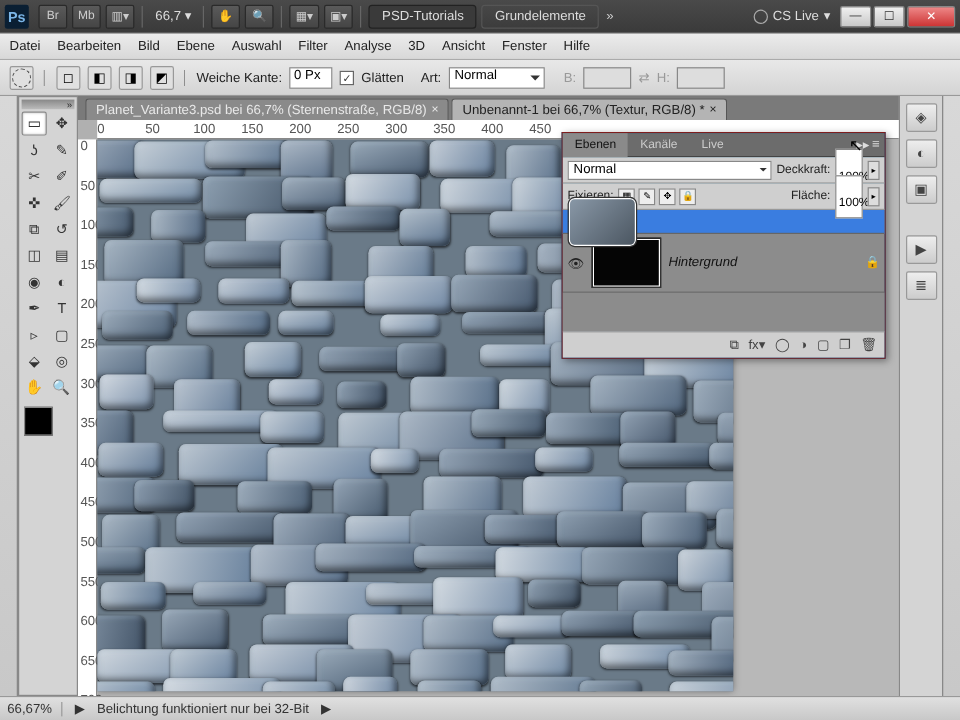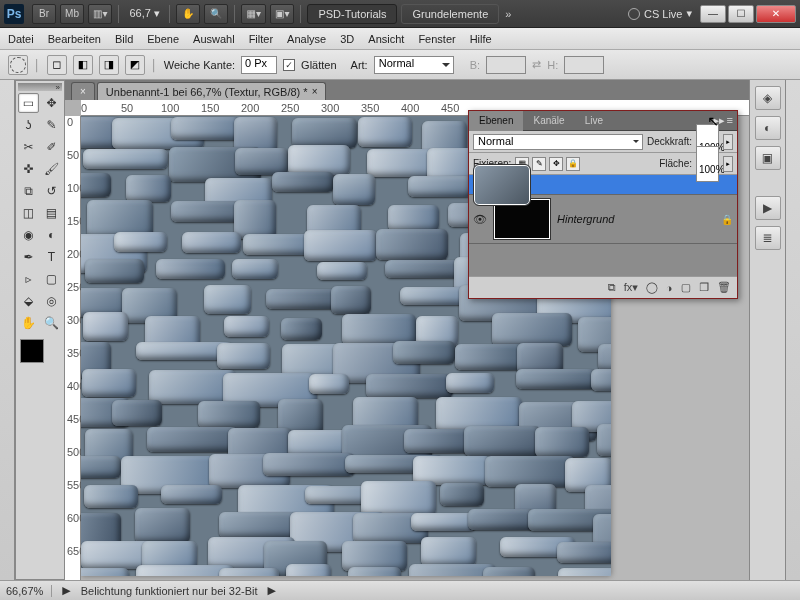--- a/index.html
+++ b/index.html
@@ -208,20 +208,21 @@
     <div class="tool-row">
         <div class="tool">✋</div>
         <div class="tool">🔍</div>
       </div>
     <div class="swatch"></div>
   </div>
 
   <div class="canvas-area">
     <div class="doctabs">
       <div class="doctab">
+          <span>Planet_Variante3.psd bei 66,7% (Sternenstraße, RGB/8)</span>
           <span class="x">×</span>
         </div>
       <div class="doctab active">
           <span>Unbenannt-1 bei 66,7% (Textur, RGB/8) *</span>
           <span class="x">×</span>
         </div>
     </div>
     <div class="ruler-h" id="rulerH">
         <span style="left: 0px;">0</span>
         <span style="left: 40px;">50</span>

